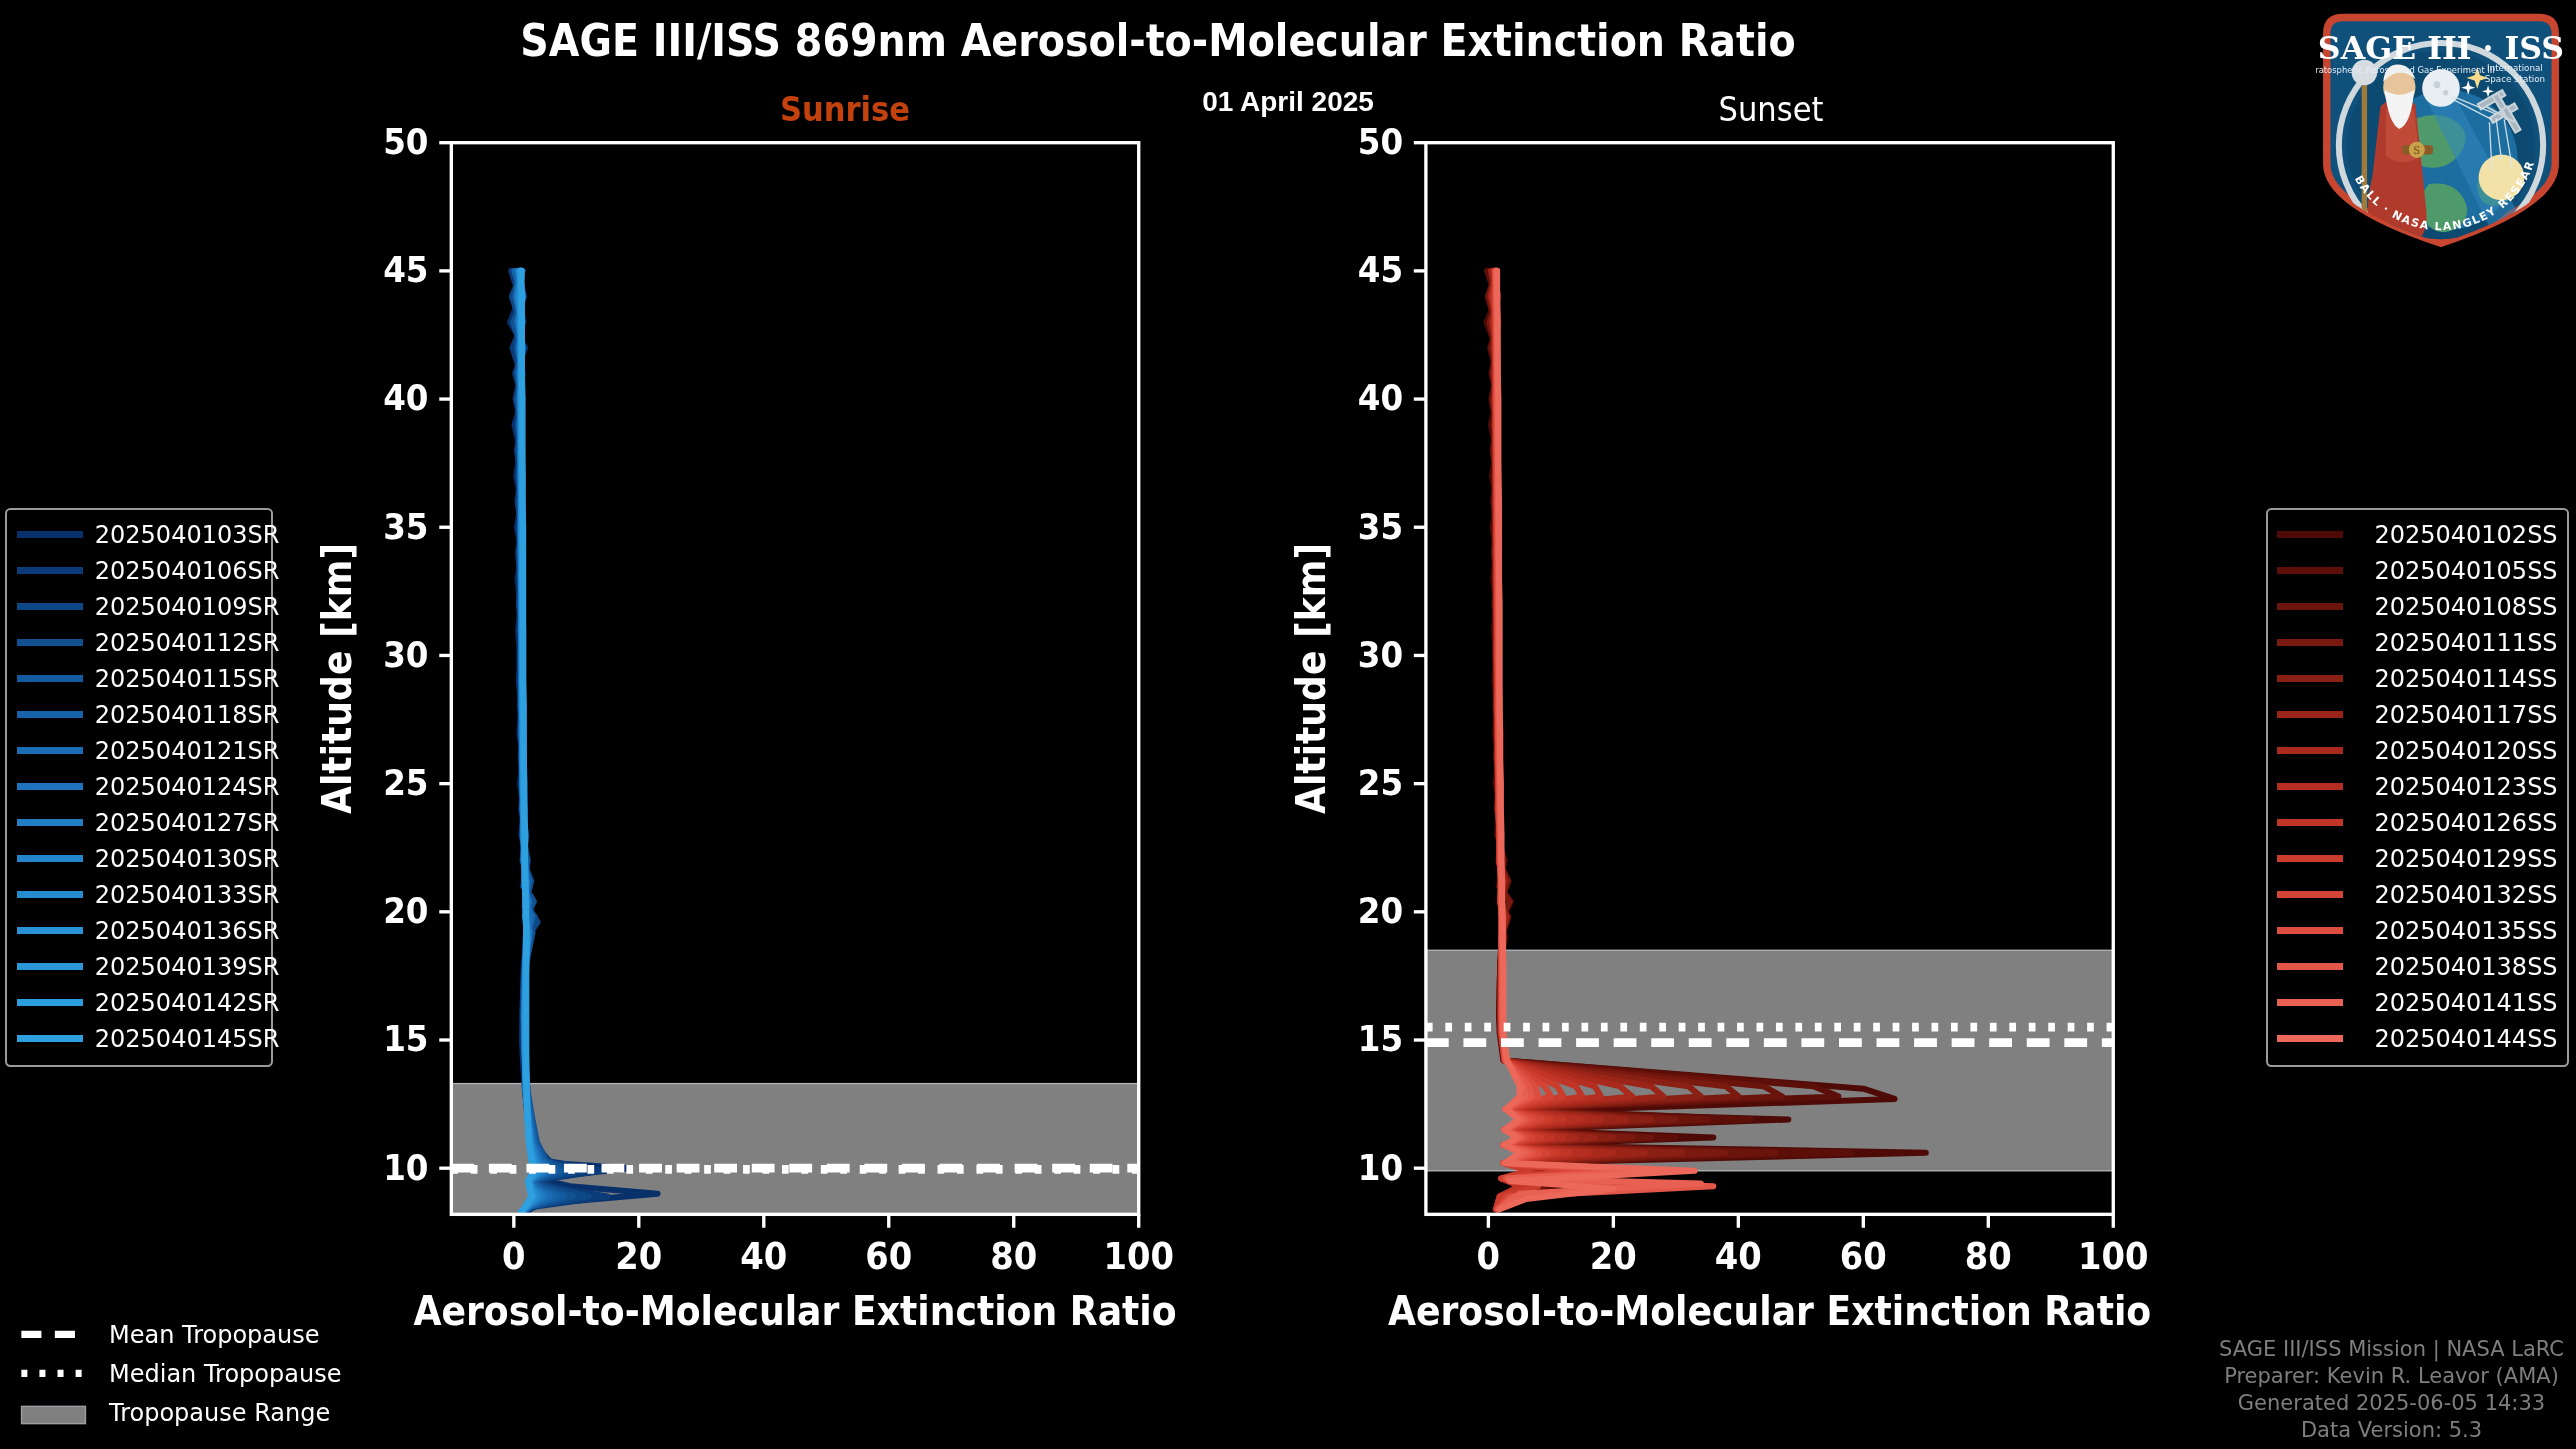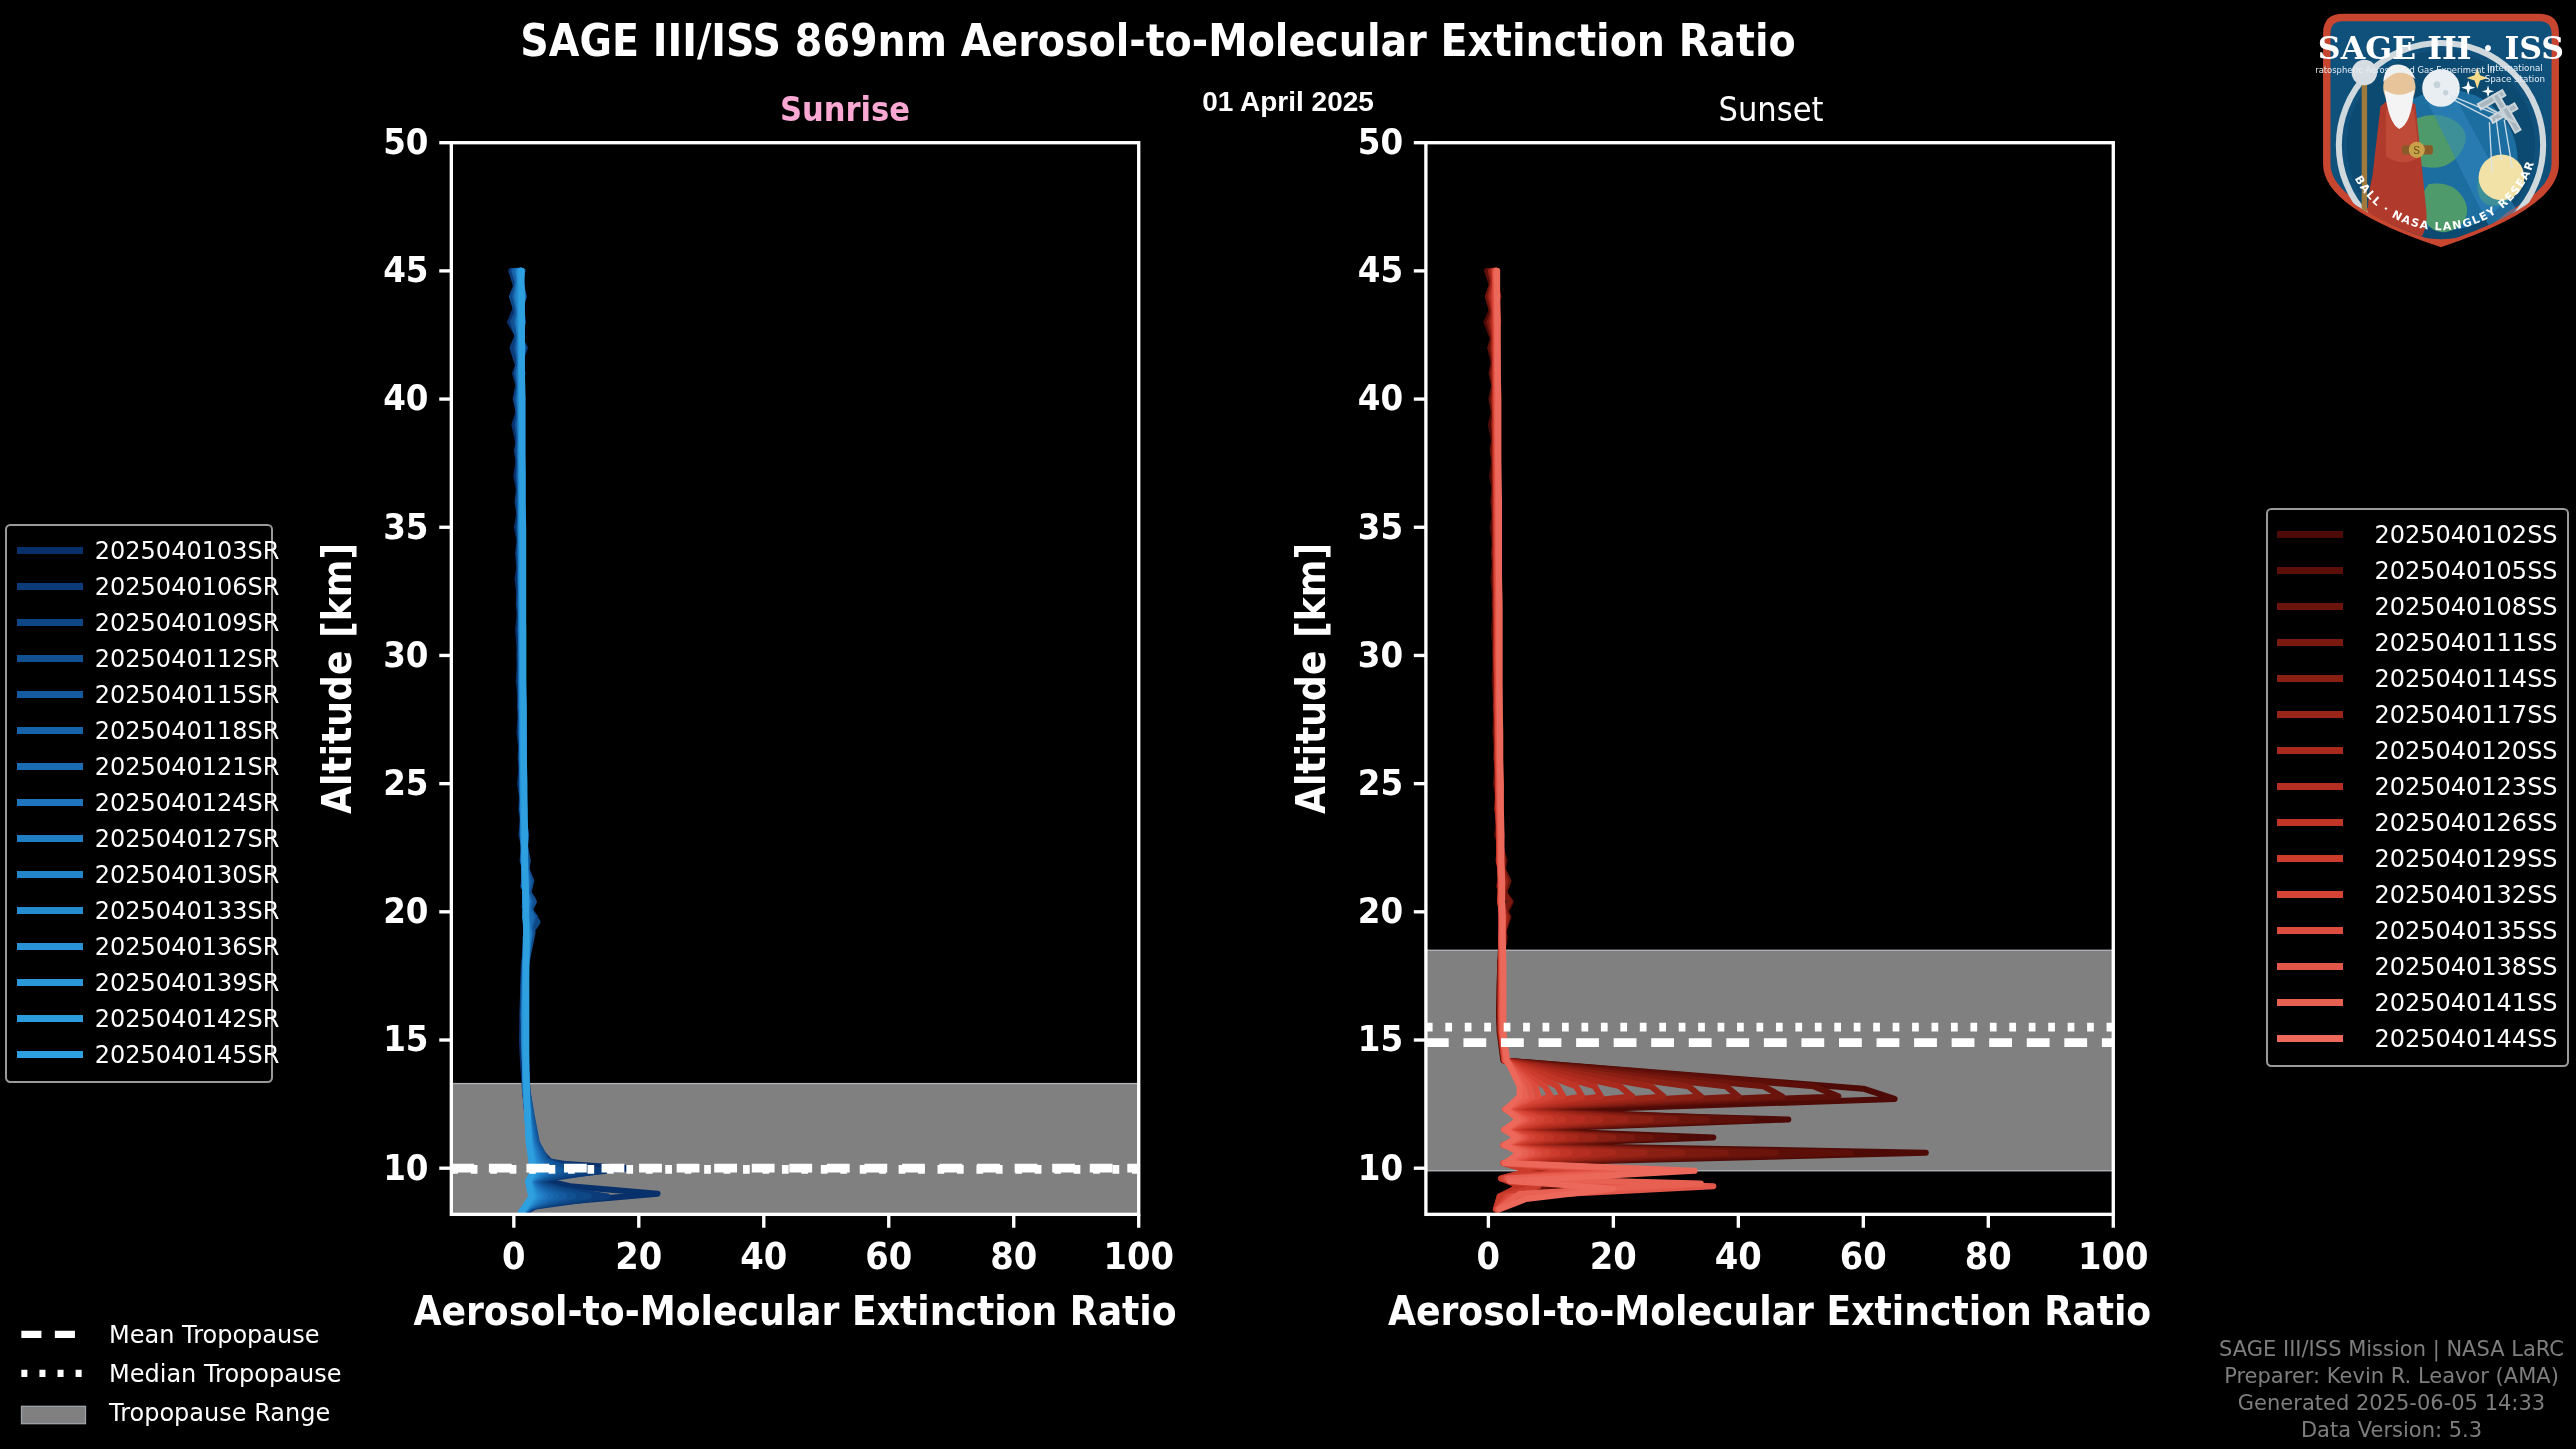--- a/index.html
+++ b/index.html
@@ -15,41 +15,41 @@
     font-stretch:condensed;color:#ffffff;
   }
   #date-subtitle{
     left:0;top:86px;width:2576px;text-align:center;
     font-size:28px;font-weight:bold;color:#ffffff;
     font-family:Liberation Sans, sans-serif;
     font-stretch:condensed;
   }
   #sunrise-title{
     left:644px;top:89px;width:402px;text-align:center;
-    font-size:34px;font-weight:bold;color:#f9a8d4;
+    font-size:34px;font-weight:bold;color:#c2410c;
     font-family:"DejaVu Sans Condensed","Liberation Sans Narrow","Liberation Sans",sans-serif;
     font-stretch:condensed;
   }
   #sunset-title{
     left:1570px;top:89px;width:402px;text-align:center;
     font-size:34px;font-weight:normal;color:#fff;
     font-family:"DejaVu Sans Condensed","Liberation Sans Narrow","Liberation Sans",sans-serif;
     font-stretch:condensed;
   }
 
   
   .series-legend{
     border:2px solid #9a9a9a;border-radius:5.4px;background:#000;
     padding:6.7px 9.4px 8px 9.4px;box-sizing:border-box;
   }
   .series-legend .row{display:flex;align-items:center;height:36px;}
   .series-legend .swatch{width:66px;height:7.4px;margin-right:12px;flex:0 0 auto;}
   .series-legend .lbl{font-size:24px;color:#fff;white-space:nowrap;
     font-family:"DejaVu Sans","Liberation Sans",sans-serif;}
-  #legend-left{left:5.4px;top:524px;width:268px;}
+  #legend-left{left:5.4px;top:508px;width:268px;}
   #legend-right{left:2266px;top:508px;width:303px;}
   #legend-right .row{justify-content:space-between;}
 
   #tropo-legend{left:20px;top:1315px;}
   #tropo-legend .row{display:flex;align-items:center;height:39px;}
   #tropo-legend .lbl{font-size:24px;color:#fff;margin-left:22px;}
   #tropo-legend .mark{width:67px;height:14.8px;flex:0 0 auto;position:relative;}
 
   
   #footer{right:12px;bottom:5.4px;text-align:center;color:#7e7e7e;

